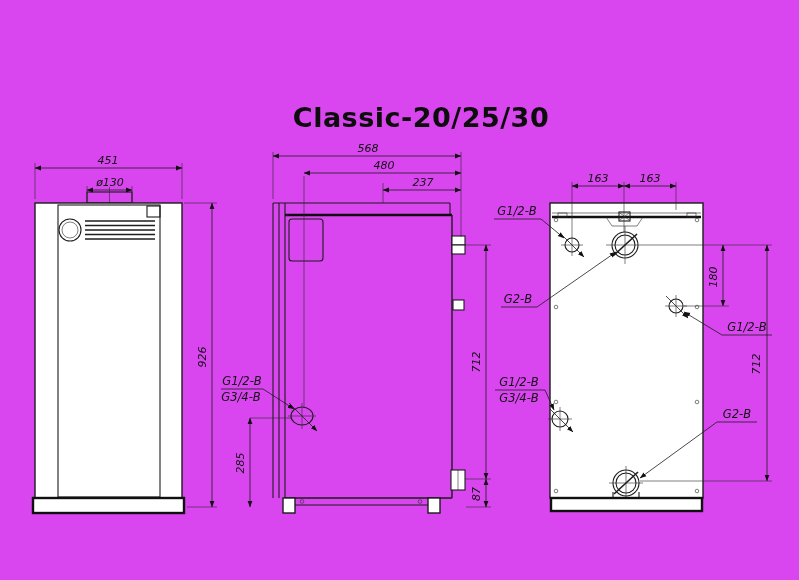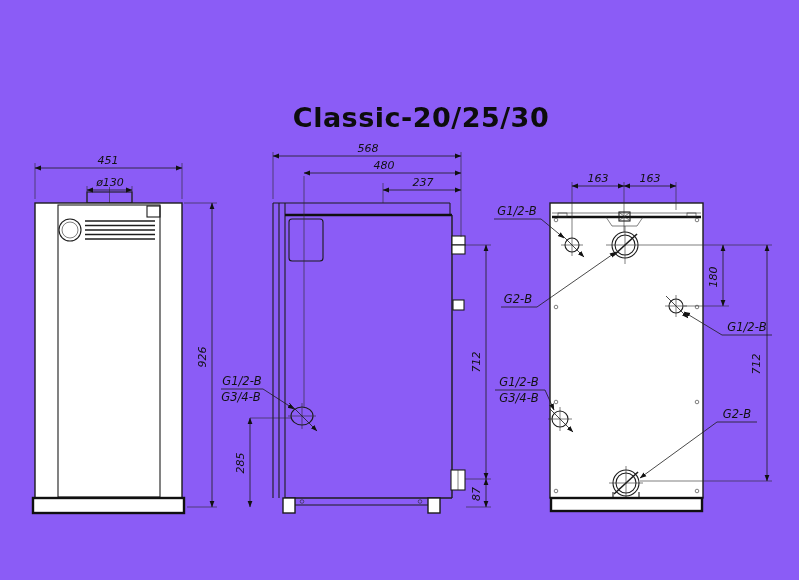--- a/index.html
+++ b/index.html
@@ -1,16 +1,16 @@
 <!DOCTYPE html>
 <html><head>
 <meta charset="utf-8">
 <style>
   html,body{margin:0;padding:0;background:#fff;}
-  .page{width:799px;height:580px;background:#8b5cf6;position:relative;overflow:hidden;}
+  .page{width:799px;height:580px;background:#d946ef;position:relative;overflow:hidden;}
   svg{display:block;}
   .ln{stroke:#1c1c1c;stroke-width:1.1;fill:none;}
   .ln2{stroke:#1c1c1c;stroke-width:1.4;fill:none;}
   .thin{stroke:#2a2a2a;stroke-width:0.6;fill:none;}
   .thick{stroke:#101010;stroke-width:2.4;fill:none;}
   .dim{stroke:#1c1c1c;stroke-width:0.8;fill:none;}
   .fw{fill:#ffffff;}
   .dtxt{font:italic 11px "DejaVu Sans", sans-serif;fill:#111;}
   .ptxt{font:italic 11.5px "DejaVu Sans", sans-serif;fill:#111;}
   .ttl{font:700 27px "DejaVu Sans", sans-serif;fill:#0d0d0d;letter-spacing:0.5px;}

